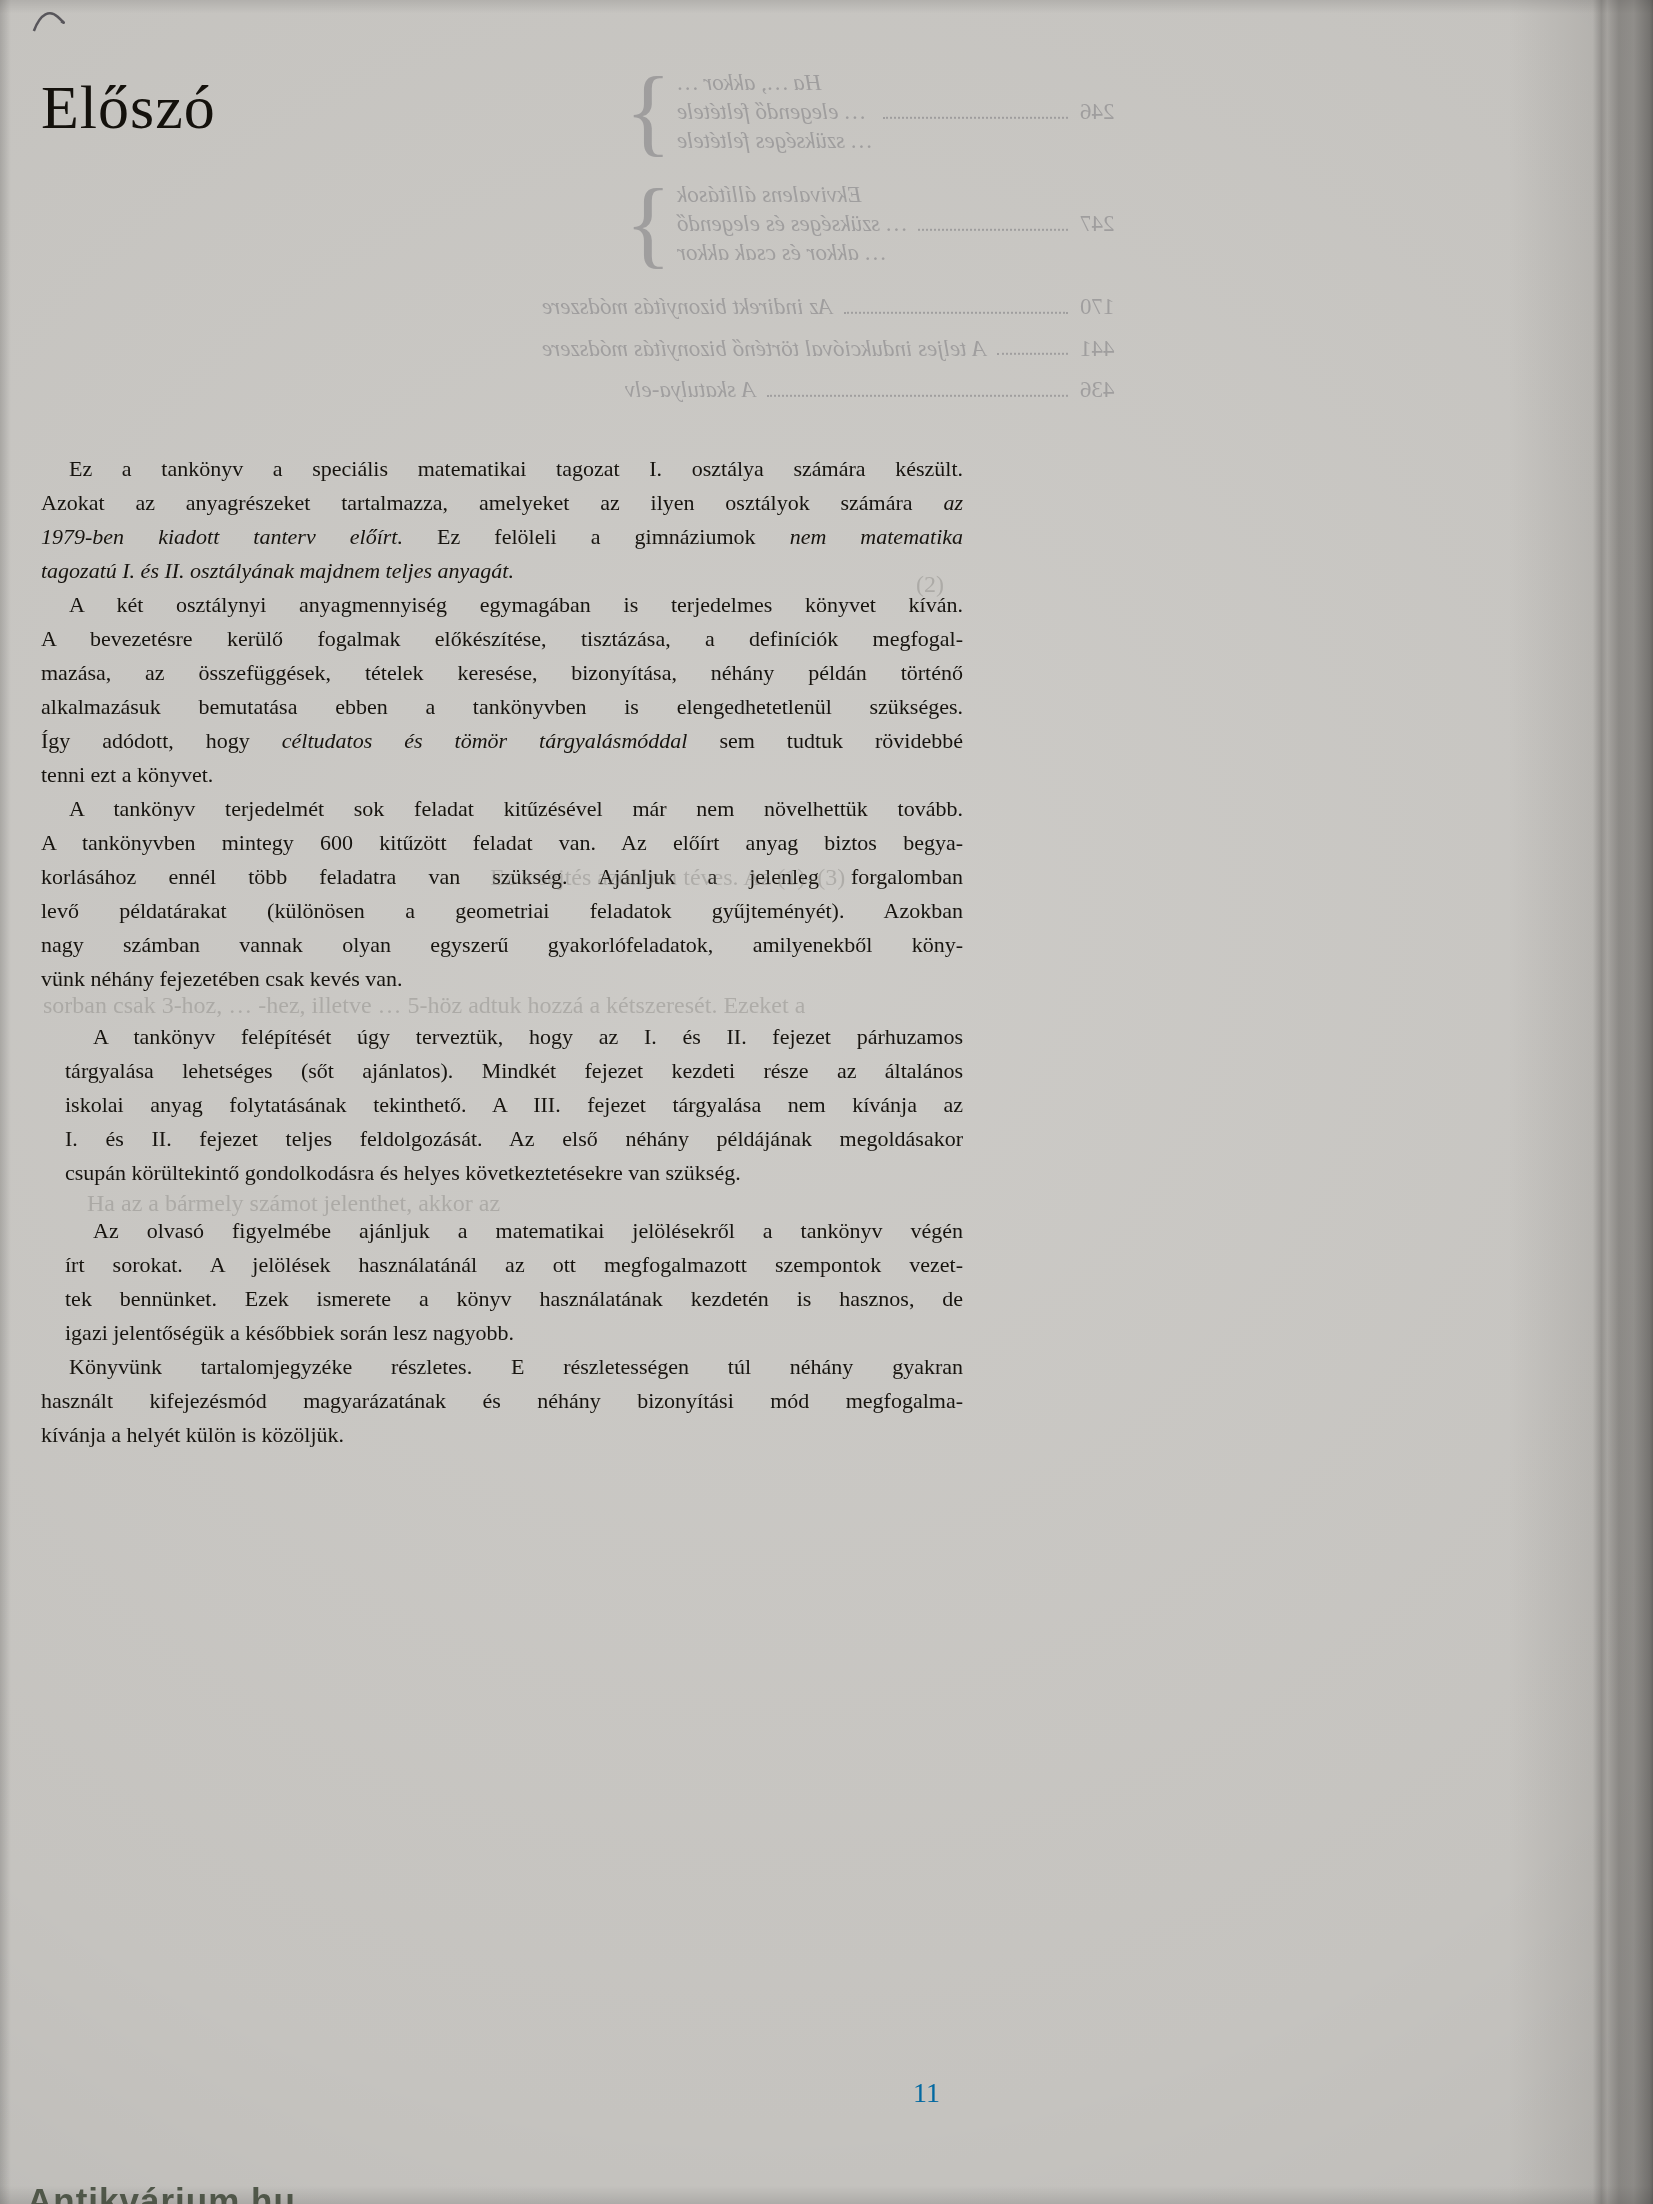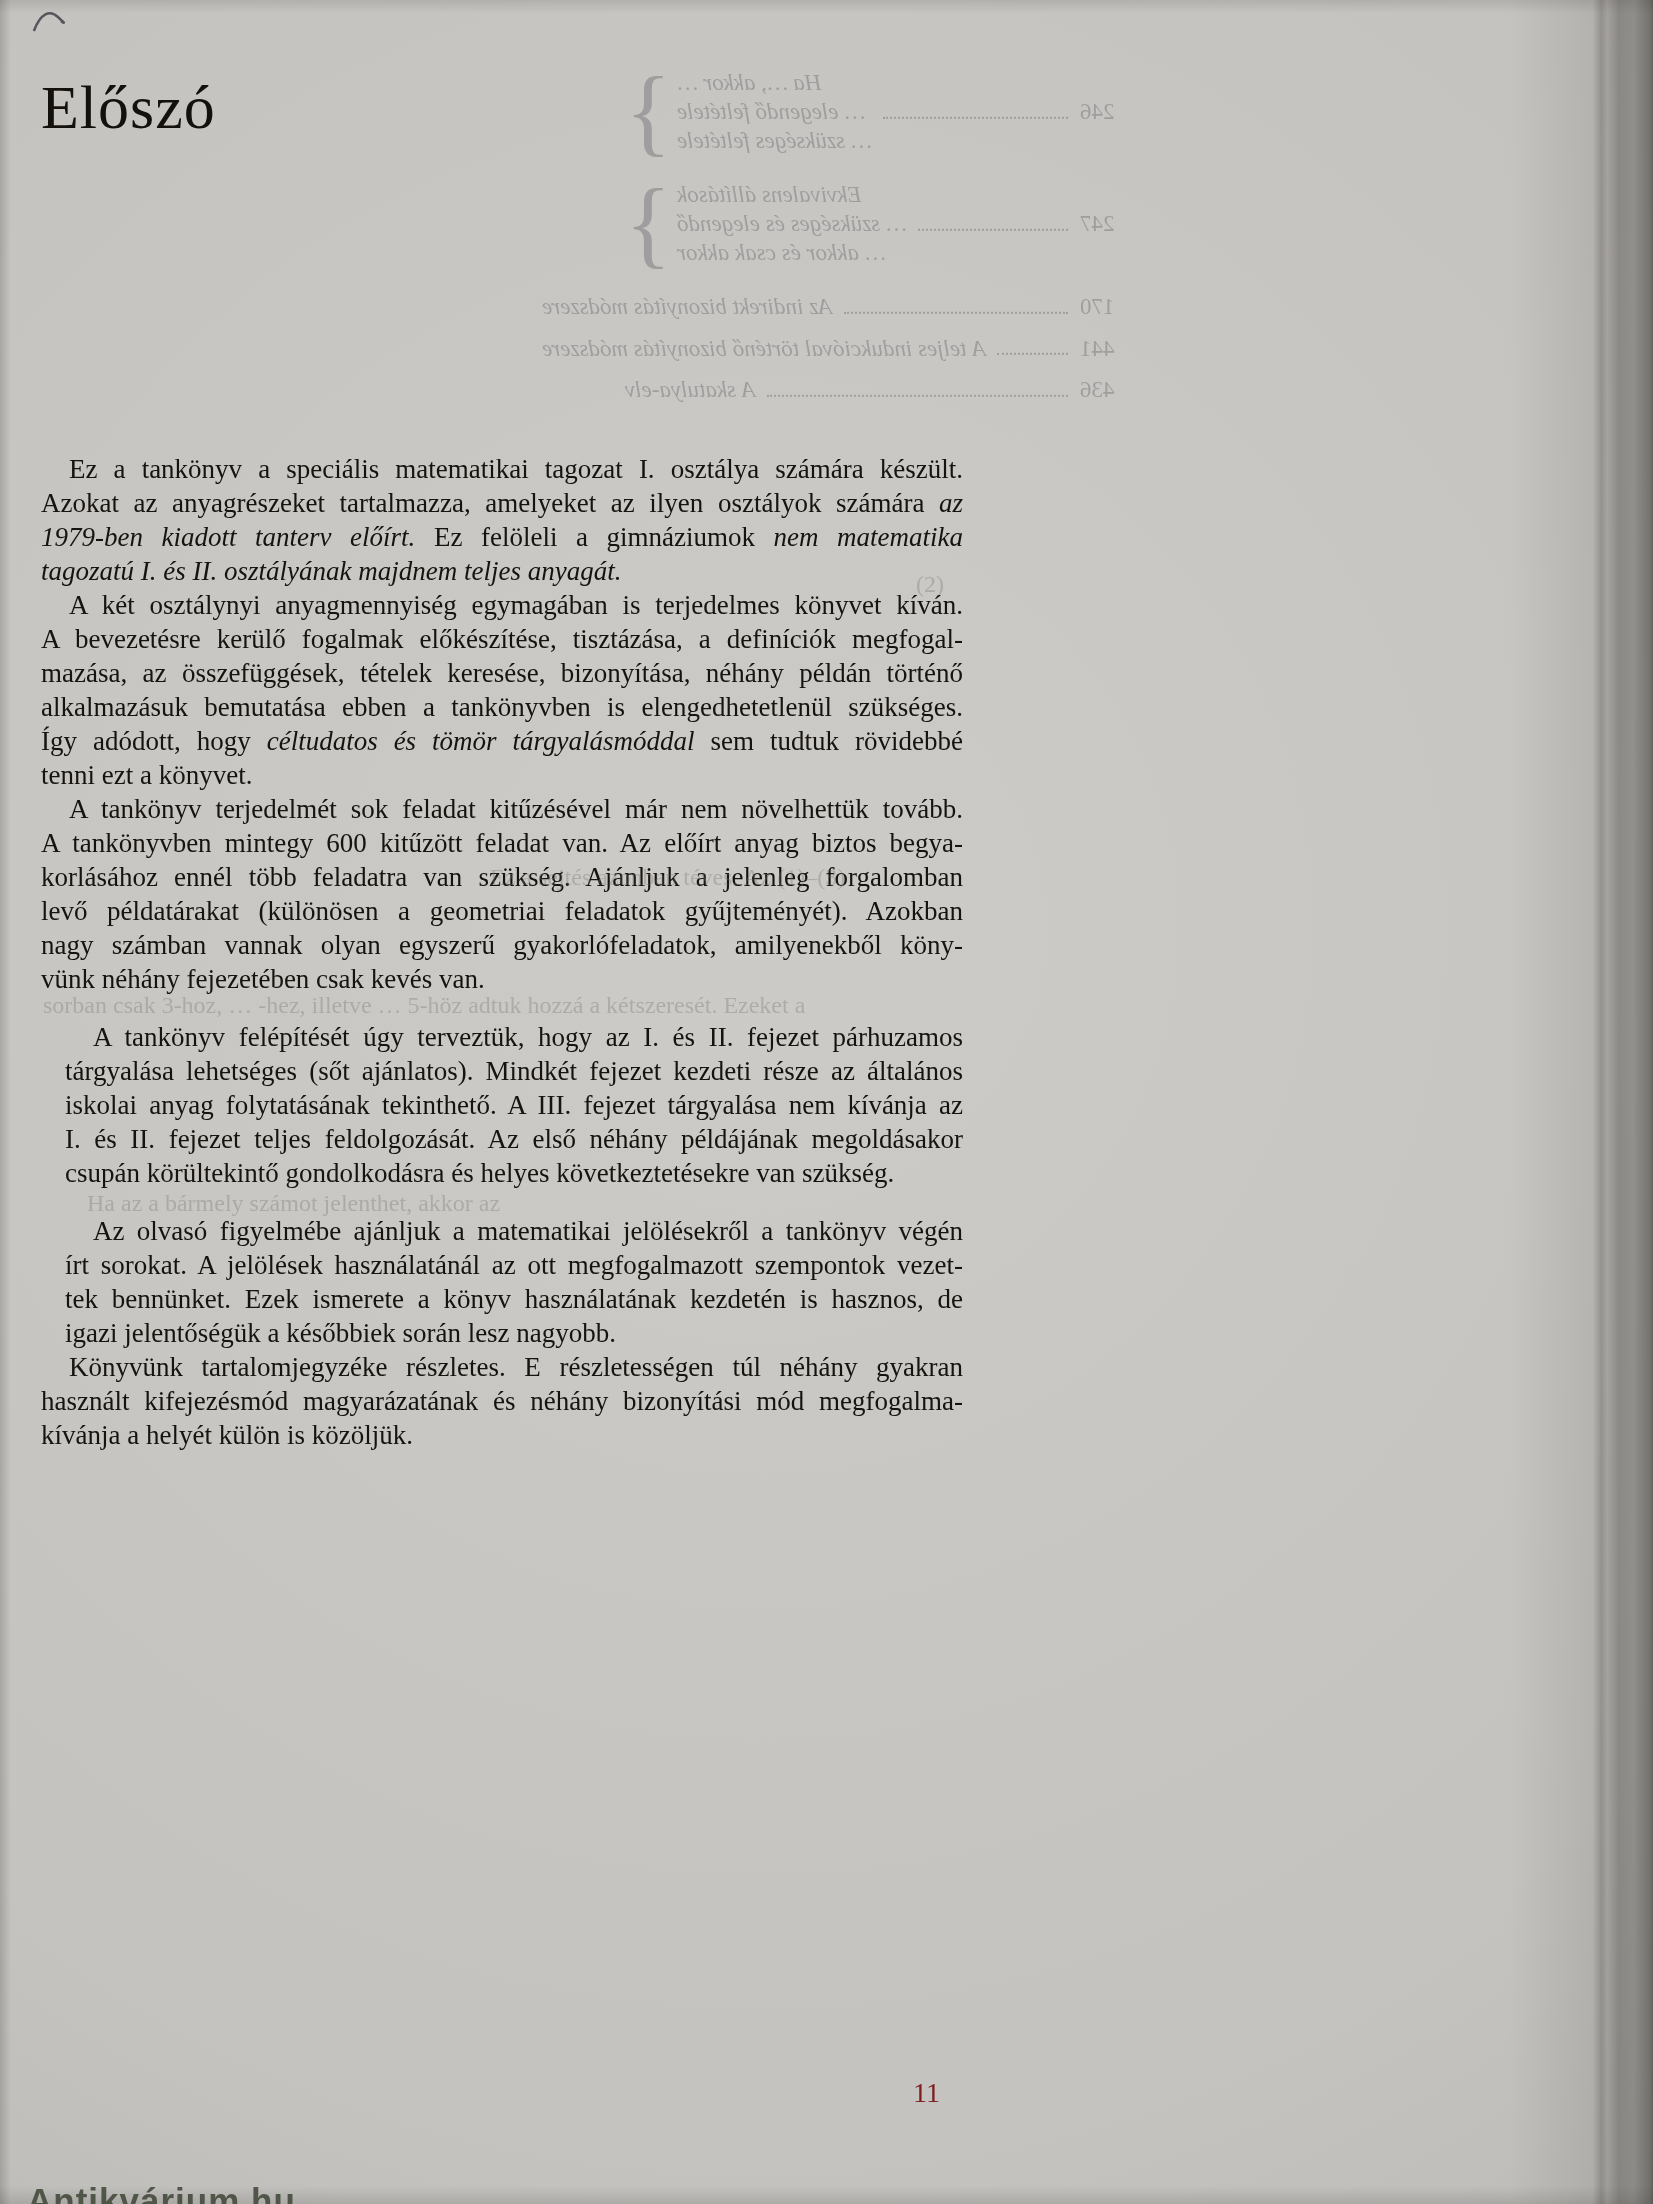--- a/index.html
+++ b/index.html
@@ -39,21 +39,21 @@
   .pen-mark{position:absolute;left:29px;top:7.8px;opacity:.85;transform:rotate(-6deg);}
 
   
   .content{position:absolute;left:41px;top:58px;width:922px;}
   .title{
     margin:13.6px 0 0 0;
     text-align:left;
     font-size:62px;font-weight:normal;letter-spacing:1px;
     color:#14110c;
   }
-  .body-text{margin-top:309px;font-size:27px;line-height:34px;}
+  .body-text{margin-top:309px;font-size:22px;line-height:34px;}
   .para{margin:0;}
   .para.gap{margin-top:24px;margin-left:24px;}
   .line{text-align:justify;text-align-last:justify;}
   .line.last{text-align-last:left;}
   .line.indent{text-indent:28px;}
   .it{font-style:italic;}
 
   
   .bleed{
     position:absolute;left:536px;top:68px;width:600px;
@@ -75,21 +75,21 @@
     position:absolute;white-space:nowrap;pointer-events:none;
     color:#75736f;opacity:.34;font-size:24px;filter:blur(0.4px);
   }
   .g0{left:916px;top:571px;}
   .g1{left:490px;top:864px;}
   .g2{left:43px;top:992px;}
   .g3{left:87px;top:1190px;text-align:right;}
 
   .page-num{
     position:absolute;left:41px;top:2077px;width:899px;
-    text-align:right;font-size:28px;color:#7f1d1d;
+    text-align:right;font-size:28px;color:#0369a1;
   }
   .watermark{
     position:absolute;left:27px;bottom:-15.5px;
     font-family:"Liberation Sans","DejaVu Sans",sans-serif;
     font-weight:bold;font-size:35px;letter-spacing:1px;
     color:#454d3e;opacity:.9;
   }
 </style>
 </head>
 <body>

